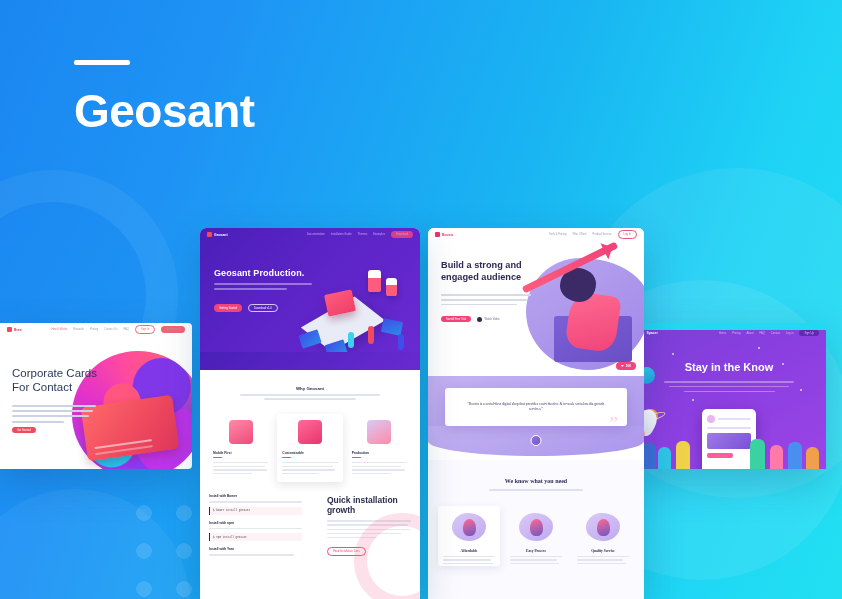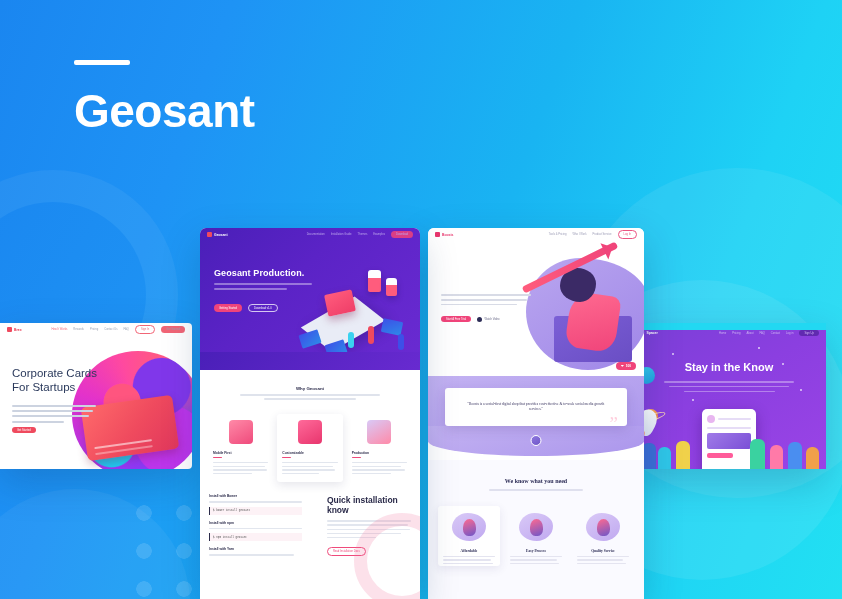--- a/index.html
+++ b/index.html
@@ -368,21 +368,21 @@
         <span class="btn btn-ghost" style="border:.7px solid #ef4a5e;color:#ef4a5e">Sign In</span>
         <span class="btn btn-solid" style="background:#ef4a5e">Get Started</span>
       </span>
     </div>
 
     <div class="art1"></div>
     <div class="card-visa"></div>
 
     <h2>
       <span>Corporate Cards</span><br>
-      <span>For Startups</span>
+      <span>For Contact</span>
     </h2>
 
     <div class="body-copy">
       <div class="line" style="width:100%"></div>
       <div class="line" style="width:96%"></div>
       <div class="line" style="width:92%"></div>
       <div class="line" style="width:62%"></div>
     </div>
 
     <span class="btn btn-solid cta">Get Started</span>
@@ -487,21 +487,21 @@
 
           <div class="inst-h">Install with Yarn</div>
           <div class="inst-note">
             <div class="line" style="width:92%"></div>
           </div>
         </div>
 
         <div class="install-right">
           <div class="qi-title">
             <span>Quick installation</span><br>
-            <span>know</span>
+            <span>growth</span>
           </div>
           <div class="line" style="width:100%"></div>
           <div class="line" style="width:96%"></div>
           <div class="line" style="width:99%"></div>
           <div class="line" style="width:88%"></div>
           <div class="line" style="width:58%"></div>
           <span class="qi-btn">Read Installation Docs</span>
         </div>
       </div>
 
@@ -527,20 +527,24 @@
       </div>
 
       <div class="art3">
         <div class="blob"></div>
         <div class="board"></div>
         <div class="dress"></div>
         <div class="hair"></div>
         <div class="arrow"></div>
       </div>
 
+      <h2>
+        <span>Build a strong and</span><br>
+        <span>engaged audience</span>
+      </h2>
 
       <div class="body-copy">
         <div class="line" style="width:100%"></div>
         <div class="line" style="width:96%"></div>
         <div class="line" style="width:84%"></div>
       </div>
 
       <div class="cta-row">
         <span class="btn btn-solid">Start A Free Trial</span>
         <span class="play">

